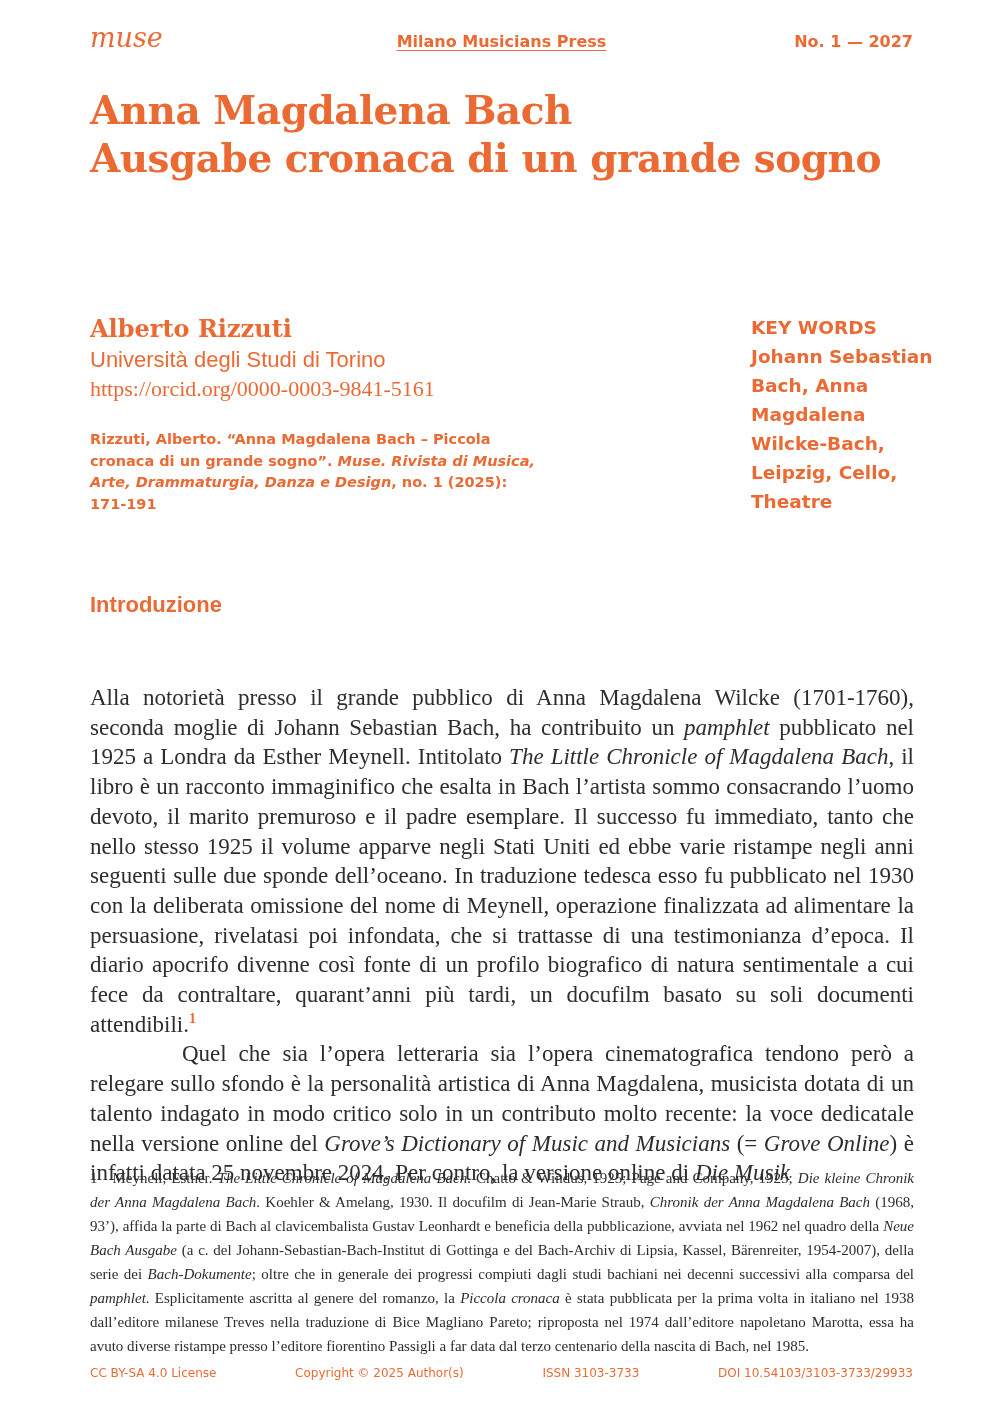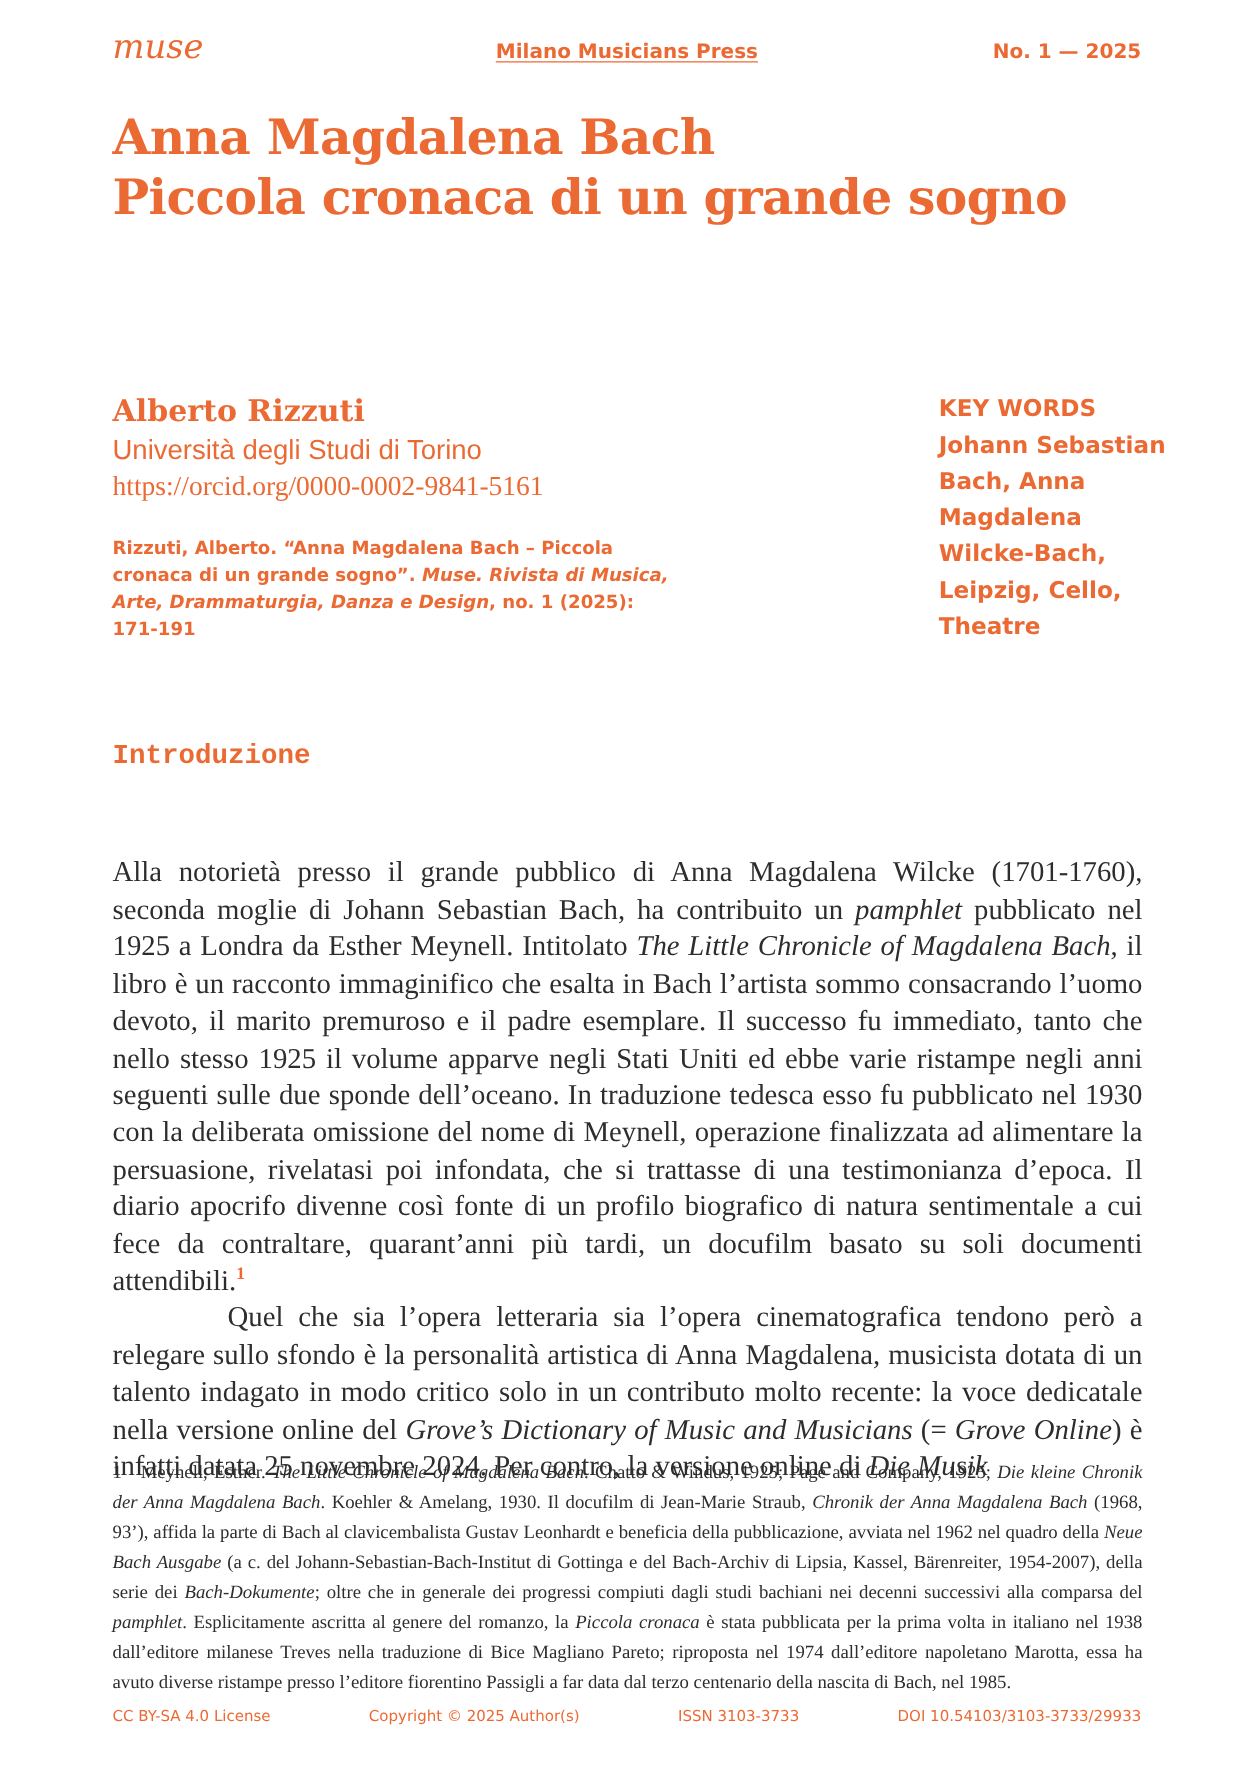--- a/index.html
+++ b/index.html
@@ -121,21 +121,21 @@
     line-height: 29px;
     color: var(--accent);
     margin-left: 24px;
   }
 
   
   .section-heading {
     position: absolute;
     left: 90px;
     top: 592px;
-    font-family: Liberation Mono, monospace;
+    font-family: Liberation Sans, sans-serif;
     font-weight: bold;
     font-size: 22px;
     color: var(--accent);
     text-align: right;
   }
   .body-text {
     position: absolute;
     left: 90px;
     top: 644px;
     width: 824px;
@@ -185,32 +185,32 @@
   }
 </style>
 </head>
 <body>
 
 <div class="page">
 
   <div class="header">
     <div class="logo">muse</div>
     <a class="press-link">Milano Musicians Press</a>
-    <div class="issue-no">No. 1 — 2025</div>
+    <div class="issue-no">No. 1 — 2027</div>
   </div>
 
   <h1 class="title">
     <span>Anna Magdalena Bach</span><br>
-    <span>Piccola cronaca di un grande sogno</span>
+    <span>Ausgabe cronaca di un grande sogno</span>
   </h1>
 
   <div class="author-block">
     <div class="author-name">Alberto Rizzuti</div>
     <div class="affiliation">Università degli Studi di Torino</div>
-    <a class="orcid">https://orcid.org/0000-0002-9841-5161</a>
+    <a class="orcid">https://orcid.org/0000-0003-9841-5161</a>
 
     <div class="citation-block">
       <div class="citation-text"><span>Rizzuti, Alberto. “Anna Magdalena Bach – Piccola cronaca di un grande sogno”. </span><em>Muse. Rivista di Musica, Arte, Drammaturgia, Danza e Design</em><span>, no. 1 (2025): </span><strong>171-191</strong></div>
     </div>
   </div>
 
   <div class="keywords-block">
     <div>KEY WORDS</div>
     <div>Johann Sebastian Bach, Anna Magdalena Wilcke-Bach, Leipzig, Cello, Theatre</div>
   </div>

